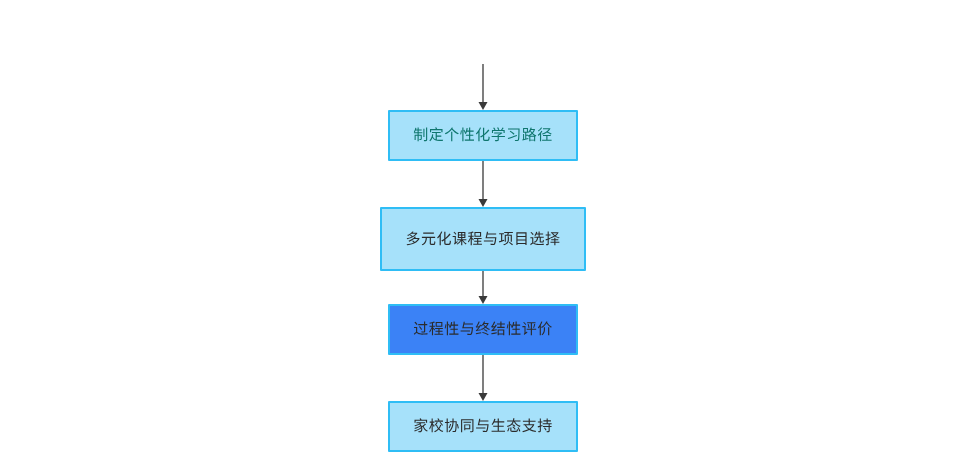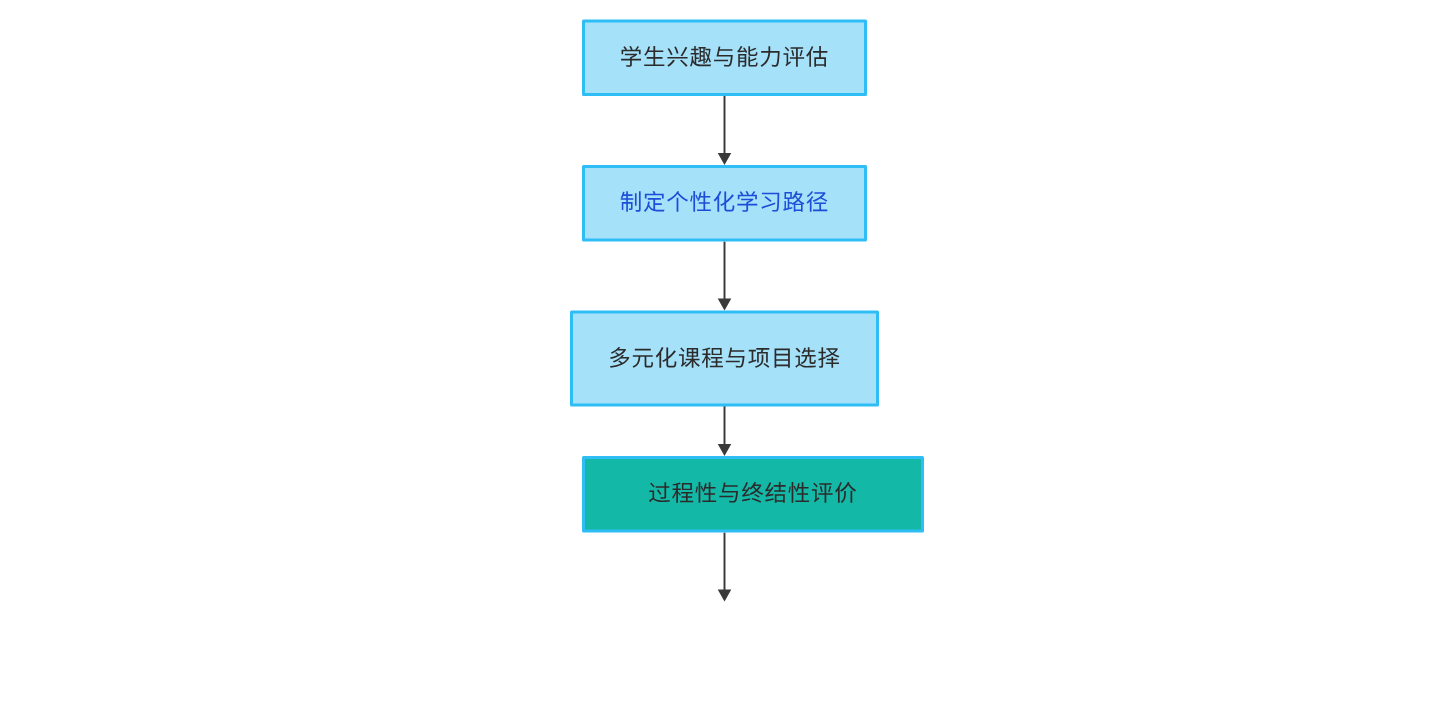--- a/index.html
+++ b/index.html
@@ -73,25 +73,25 @@
         <line x1="8" y1="0" x2="8" y2="39" stroke="#3a3a3a" stroke-width="1.3"></line>
         <polygon points="3.5,38 12.5,38 8,46" fill="#3a3a3a"></polygon>
       </svg>
     </div>
     <div class="edge" style="left: 475px; top: 355px; width: 16px; height: 46px;">
       <svg width="16" height="46" viewBox="0 0 16 46">
         <line x1="8" y1="0" x2="8" y2="39" stroke="#3a3a3a" stroke-width="1.3"></line>
         <polygon points="3.5,38 12.5,38 8,46" fill="#3a3a3a"></polygon>
       </svg>
     </div>
-    <div class="node" style="left: 388px; top: 13px; width: 190px; height: 51px; background: rgb(166, 225, 250); border-color: rgb(47, 189, 245);">
-      <span class="node-label" style="color: rgb(43, 43, 43);">学生兴趣与能力评估</span>
-    </div>
     <div class="node" style="left: 388px; top: 110px; width: 190px; height: 51px; background: rgb(166, 225, 250); border-color: rgb(47, 189, 245);">
-      <span class="node-label" style="color: #1d4ed8;">制定个性化学习路径</span>
+      <span class="node-label" style="color: #0f766e;">制定个性化学习路径</span>
     </div>
     <div class="node" style="left: 380px; top: 207px; width: 206px; height: 64px; background: rgb(166, 225, 250); border-color: rgb(47, 189, 245);">
       <span class="node-label" style="color: rgb(43, 43, 43);">多元化课程与项目选择</span>
     </div>
-    <div class="node" style="left: 388px; top: 304px; width: 228px; height: 51px; background: #14b8a6; border-color: rgb(47, 189, 245);">
+    <div class="node" style="left: 388px; top: 304px; width: 190px; height: 51px; background: #3b82f6; border-color: rgb(47, 189, 245);">
       <span class="node-label" style="color: rgb(43, 43, 43);">过程性与终结性评价</span>
+    </div>
+    <div class="node" style="left: 388px; top: 401px; width: 190px; height: 51px; background: rgb(166, 225, 250); border-color: rgb(47, 189, 245);">
+      <span class="node-label" style="color: rgb(43, 43, 43);">家校协同与生态支持</span>
     </div>
   </div>
 
 </body></html>

